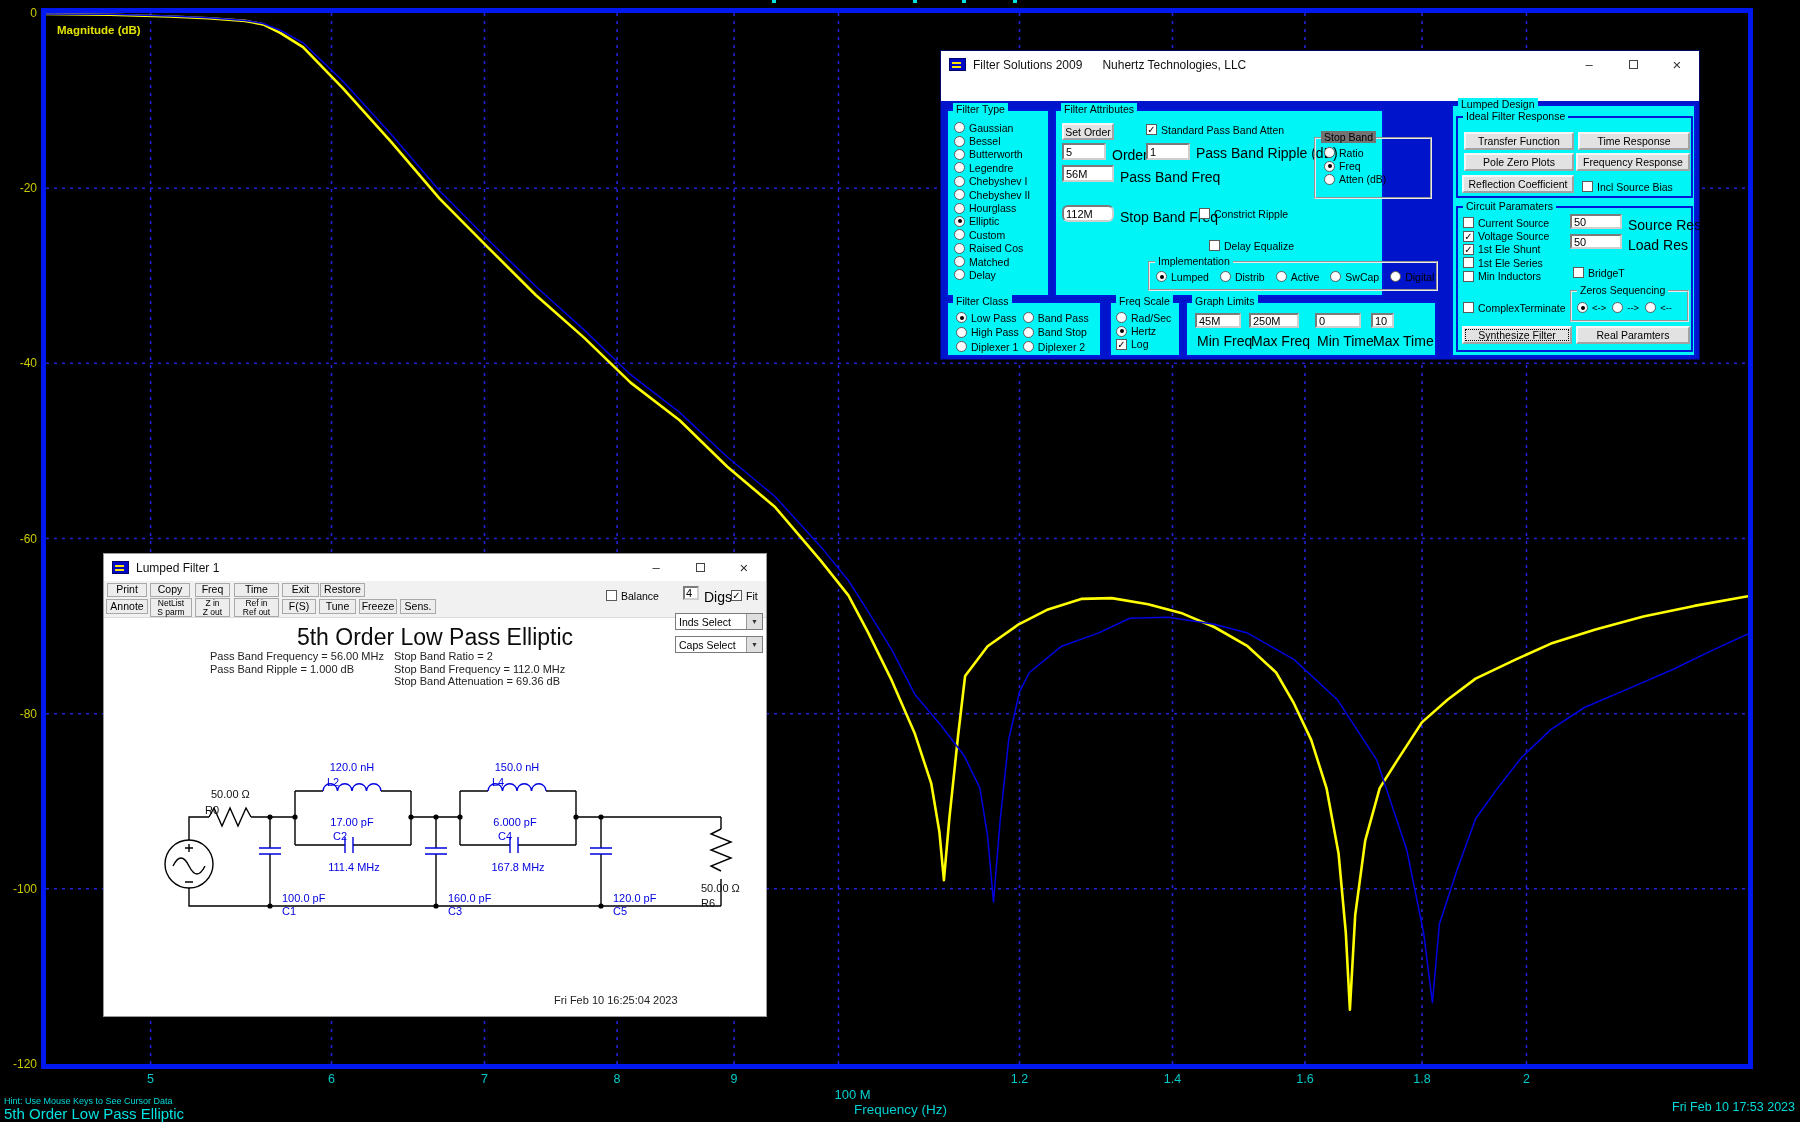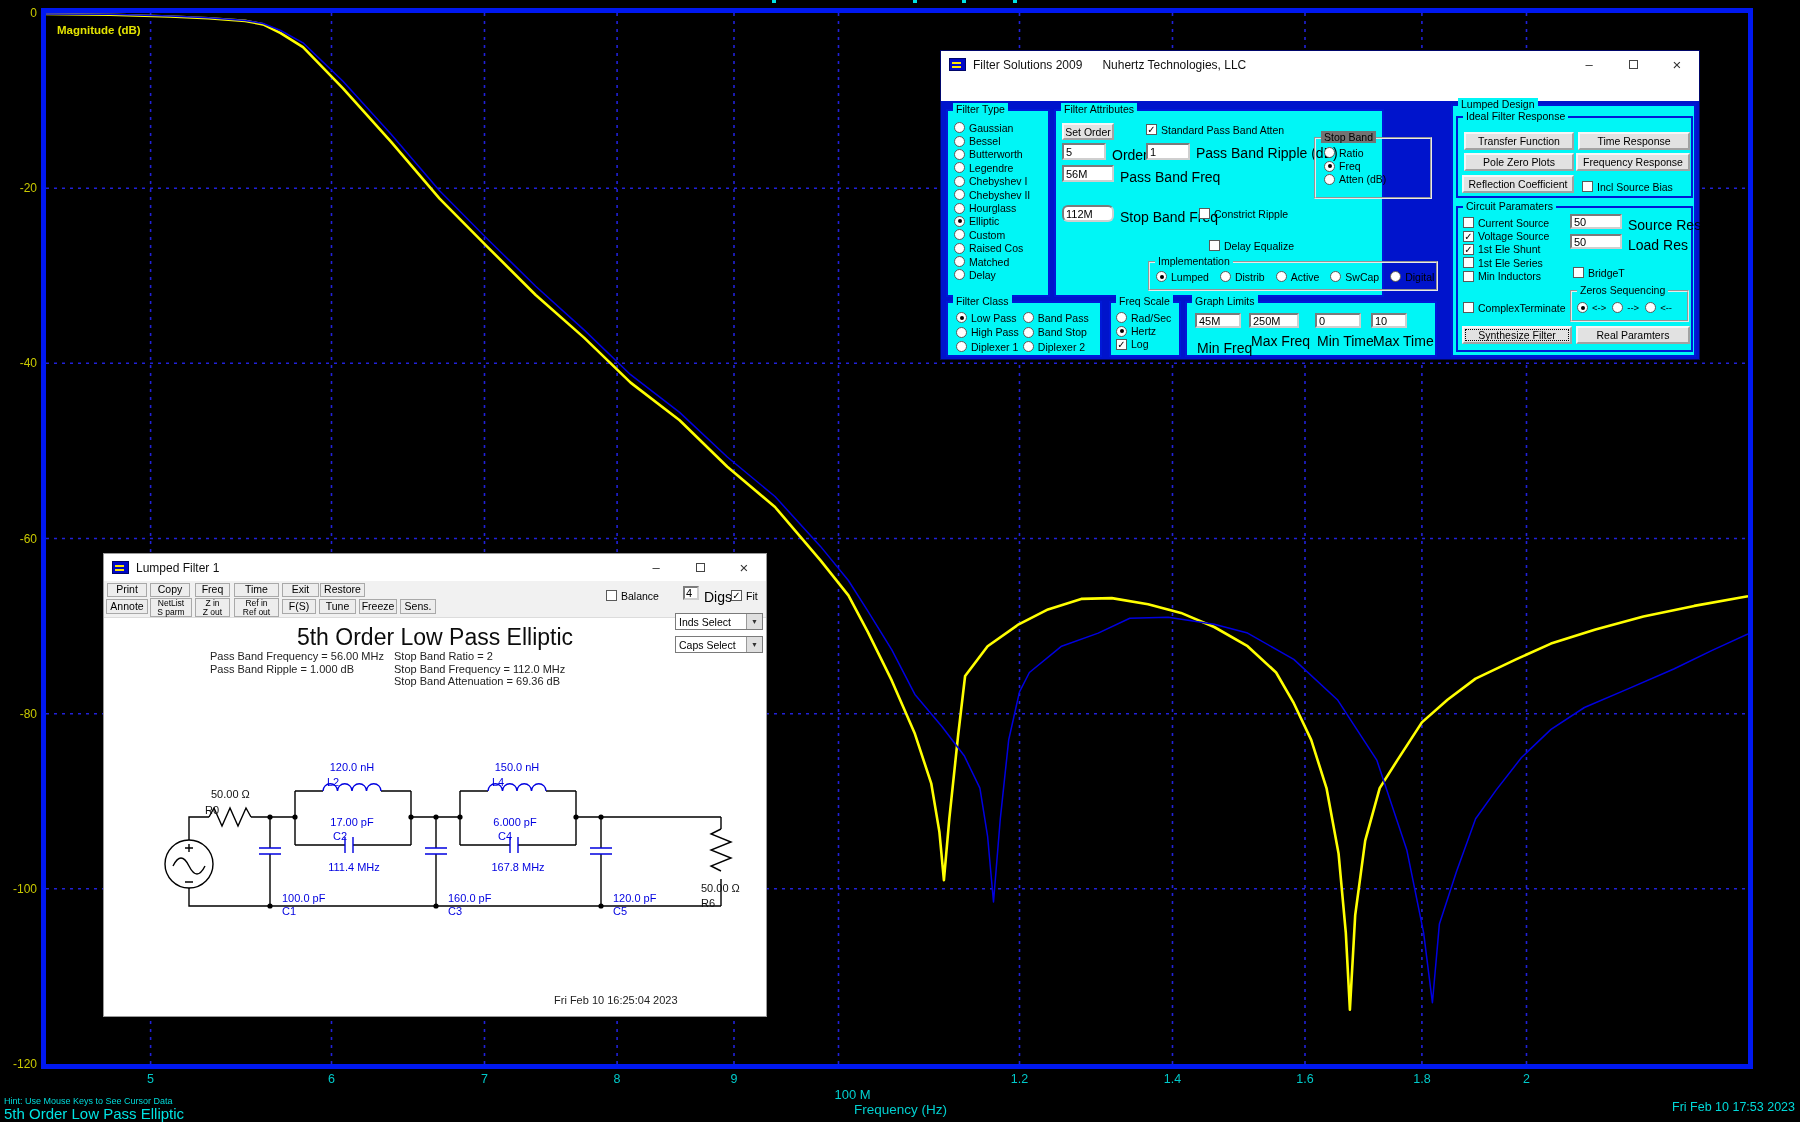--- a/index.html
+++ b/index.html
@@ -329,26 +329,26 @@
             <span class="check">✓</span>
             <span>Log</span>
           </div>
         </div>
     </div>
 
     <div class="section" style="left:244px;top:200px;width:252px;height:56px">
       <span class="legend">Graph Limits</span>
       <div id="gl-fields">
           <input class="inp" value="45M" style="left: 8px; top: 10px; width: 46px; height: 15px;">
-          <span class="flabel" style="left: 10px; top: 30px; margin-top: 7px;">Min Freq</span>
+          <span class="flabel" style="left: 10px; top: 30px;">Min Freq</span>
           <input class="inp" value="250M" style="left: 62px; top: 10px; width: 50px; height: 15px;">
           <span class="flabel" style="left: 64px; top: 30px;">Max Freq</span>
           <input class="inp" value="0" style="left: 128px; top: 10px; width: 46px; height: 15px;">
           <span class="flabel" style="left: 130px; top: 30px;">Min Time</span>
-          <input class="inp" value="10" style="left: 184px; top: 10px; width: 36px; height: 15px;">
+          <input class="inp" value="10" style="left: 184px; top: 10px; width: 23px; height: 15px;">
           <span class="flabel" style="left: 186px; top: 30px;">Max Time</span>
         </div>
     </div>
 
     <div class="section" style="left:510px;top:3px;width:245px;height:253px">
       <span class="legend">Lumped Design</span>
       <div class="grp" style="left:3px;top:10px;width:237px;height:82px;border-color:#0018D8;border-style:solid;border-width:2px">
         <span class="legend">Ideal Filter Response</span>
         <div id="ideal-btns">
             <div class="btn3d" style="left: 6px; top: 14px; width: 110px; height: 18px;">Transfer Function</div>

